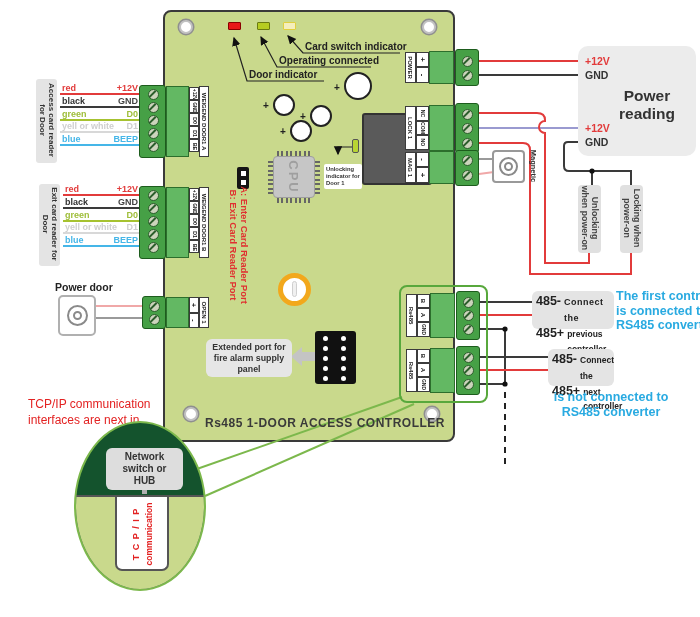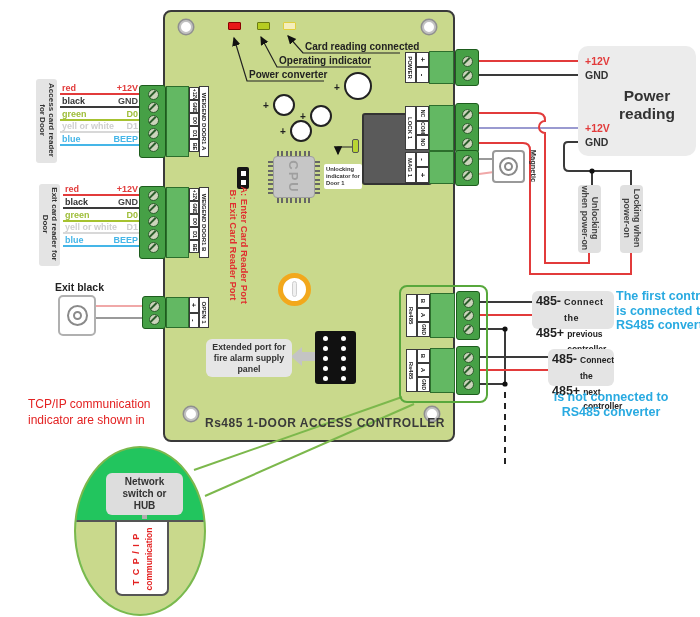--- a/index.html
+++ b/index.html
@@ -42,23 +42,23 @@
 
 <div class="abs hole z10" style="left:179px; top:20px;"></div>
 <div class="abs hole z10" style="left:422px; top:20px;"></div>
 <div class="abs hole z10" style="left:184px; top:407px;"></div>
 <div class="abs hole z10" style="left:425px; top:407px;"></div>
 
 <div class="abs led z10" style="left:228px; top:22px; background:#e81818; border:1px solid #8a0000;"></div>
 <div class="abs led z10" style="left:257px; top:22px; background:#b6cc20; border:1px solid #6a7a10;"></div>
 <div class="abs led z10" style="left:283px; top:22px; background:#f4eebc; border:1.5px solid #e0cf3e;"></div>
 
-<div class="indlbl z10" style="left:305px; top:41px;">Card reading connected</div>
-<div class="indlbl z10" style="left:279px; top:55px;">Operating indicator</div>
-<div class="indlbl z10" style="left:249px; top:69px;">Power converter</div>
+<div class="indlbl z10" style="left:305px; top:41px;">Card switch indicator</div>
+<div class="indlbl z10" style="left:279px; top:55px;">Operating connected</div>
+<div class="indlbl z10" style="left:249px; top:69px;">Door indicator</div>
 
 <div class="abs cap z10" style="left:344px; top:72px; width:28px; height:28px;"></div>
 <span class="abs plus z10" style="left:334px; top:82px;">+</span>
 <div class="abs cap z10" style="left:273px; top:94px; width:22px; height:22px;"></div>
 <span class="abs plus z10" style="left:263px; top:100px;">+</span>
 <div class="abs cap z10" style="left:310px; top:105px; width:22px; height:22px;"></div>
 <span class="abs plus z10" style="left:300px; top:111px;">+</span>
 <div class="abs cap z10" style="left:290px; top:120px; width:22px; height:22px;"></div>
 <span class="abs plus z10" style="left:280px; top:126px;">+</span>
 
@@ -367,21 +367,21 @@
 <div class="wlabel" style="left:65px; top:235px; color:#45b6e8;">blue</div>
 <div class="wlabel wsig" style="left:92px; top:235px; width:46px; color:#45b6e8;">BEEP</div>
 
 <div class="abs z10" style="left:227px; top:180px; width:22px; height:132px;">
   <div class="r90" style="width:130px; height:21px; flex-direction:column; color:#e03030; font-size:9.5px; font-weight:bold; line-height:10.5px; white-space:nowrap;">
     <span>A:  Enter Card Reader Port</span>
     <span>B:  Exit Card Reader Port</span>
   </div>
 </div>
 
-<div class="abs z10" style="left:55px; top:281px; font-size:10.5px; font-weight:bold; color:#222;">Exit black</div>
+<div class="abs z10" style="left:55px; top:281px; font-size:10.5px; font-weight:bold; color:#222;">Power door</div>
 <div class="abs z10" style="left:58px; top:295px; width:38px; height:41px; background:#fff; border:2px solid #b0b0b0; border-radius:5px;">
   <div class="abs" style="left:7px; top:8px; width:21px; height:21px; border:2.5px solid #8a8a8a; border-radius:50%;"></div>
   <div class="abs" style="left:13px; top:14px; width:9px; height:9px; border:2px solid #8a8a8a; border-radius:50%;"></div>
 </div>
 
 <div class="abs z10" style="left:492px; top:150px; width:33px; height:33px; background:#fff; border:2px solid #999; border-radius:4px;">
   <div class="abs" style="left:5px; top:5px; width:19px; height:19px; border:2.5px solid #8a8a8a; border-radius:50%;"></div>
   <div class="abs" style="left:10px; top:10px; width:9px; height:9px; border:2px solid #8a8a8a; border-radius:50%;"></div>
 </div>
 <div class="abs z10" style="left:527px; top:147px; width:12px; height:40px;">
@@ -431,25 +431,25 @@
     <span style="font-size:8.5px; font-weight:bold; color:#222;">next controller</span>
   </div>
 </div>
 <div class="bluenote z10" style="left:546px; top:390px; width:130px; text-align:center;">
   <div>is not connected to</div>
   <div>RS485 converter</div>
 </div>
 
 <div class="abs z10" style="left:28px; top:397px; color:#e32222; font-size:12px; font-weight:normal; line-height:15.5px; white-space:nowrap;">
   <div>TCP/IP communication</div>
-  <div>indicator are shown in</div>
-</div>
-
-<div class="abs z10" style="left:74px; top:446px; width:132px; height:170px; border:2.5px solid #7cb84c; border-radius:50%;
-            background:#22c55e; overflow:hidden;">
+  <div>interfaces are next in</div>
+</div>
+
+<div class="abs z10" style="left:74px; top:421px; width:132px; height:170px; border:2.5px solid #7cb84c; border-radius:50%;
+            background:#14532d; overflow:hidden;">
 
   <div class="abs" style="left:0; top:72px; width:132px; height:98px; background:#c9d98c; border-top:2px solid #555;"></div>
 
   <div class="abs" style="left:39px; top:74px; width:54px; height:74px; background:#fff; border:2px solid #555; border-top:none; border-radius:0 0 7px 7px;">
     <div class="rn90" style="left:10px; width:70px; height:30px; color:#e32222; font-weight:bold;">
       <span style="font-size:9px; letter-spacing:1px; line-height:13px; white-space:nowrap;">T C P / I P</span>
       <span style="font-size:8.5px; line-height:12px; white-space:nowrap;">communication</span>
     </div>
   </div>
 

